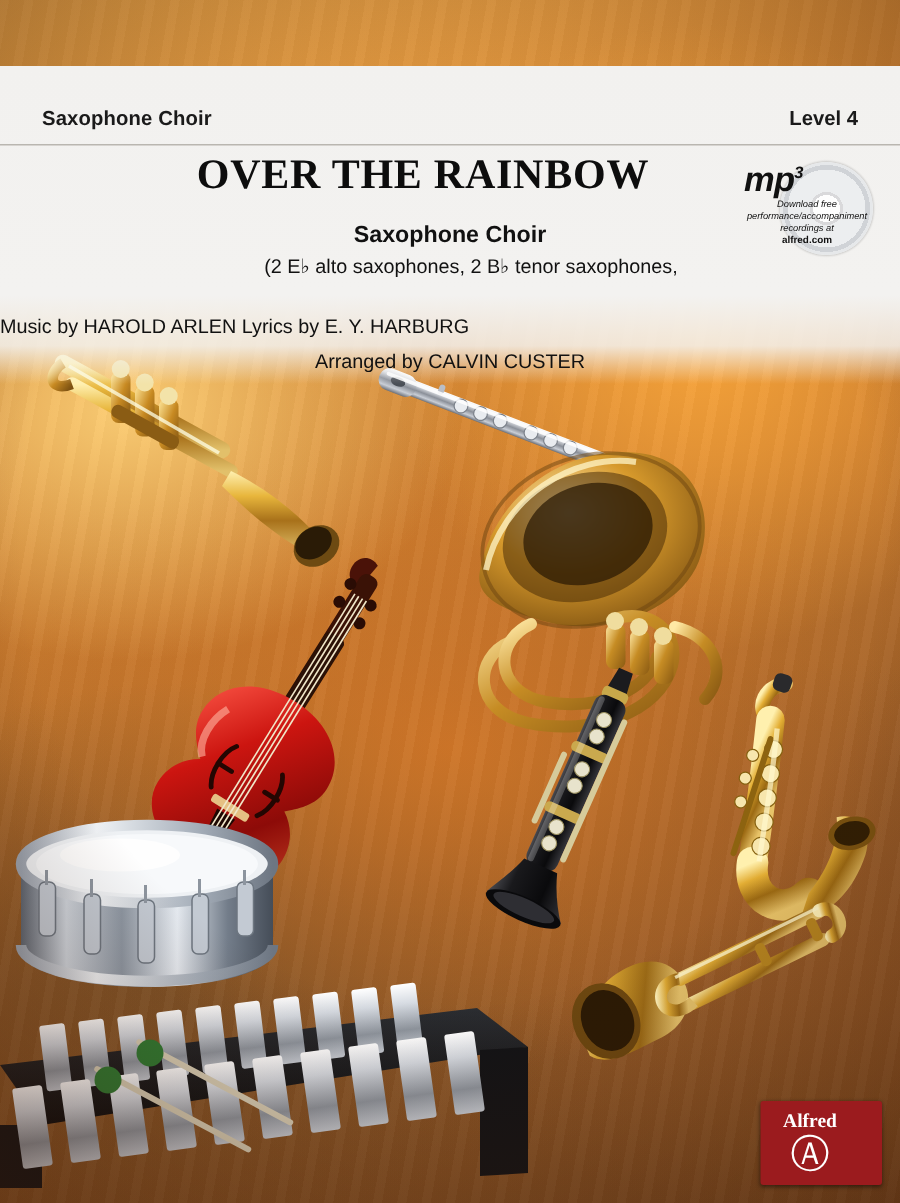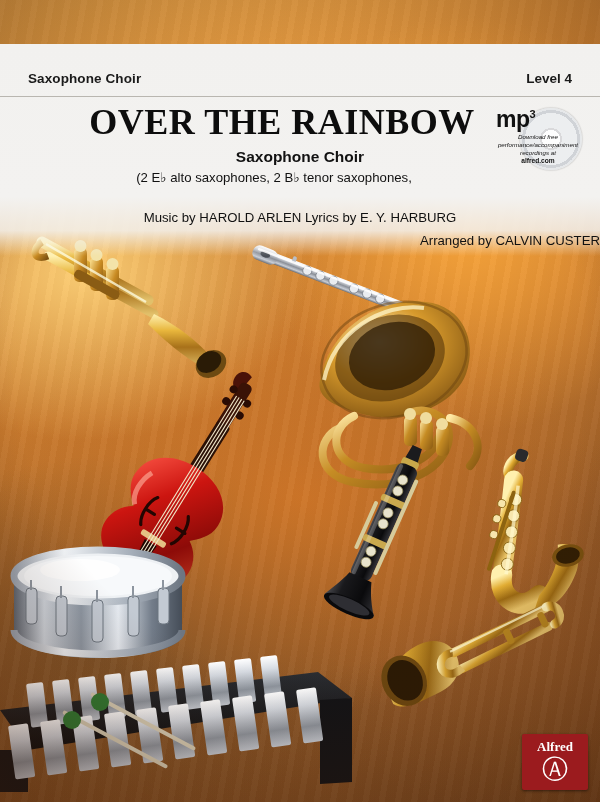--- a/index.html
+++ b/index.html
@@ -79,21 +79,21 @@
     color: #1a1a1a;
   }
 
   .title {
     position: absolute;
     left: 0;
     top: 57px;
     width: 564px;
     text-align: center;
     font-family: "Liberation Serif", serif;
-    font-size: 36px;
+    font-size: 28px;
     font-weight: bold;
     letter-spacing: 0.5px;
     color: #0d0d0d;
   }
   .subtitle {
     position: absolute;
     left: 0;
     top: 104px;
     width: 600px;
     text-align: center;
@@ -101,38 +101,38 @@
     font-weight: bold;
     color: #111;
   }
   .instr-line {
     position: absolute;
     left: 0;
     width: 548px;
     text-align: center;
     font-size: 13.2px;
     color: #111;
+    padding-left: 40px;
   }
   .instr-1 { top: 126px; }
   .instr-2 { top: 145px; }
   .credits {
     position: absolute;
     left: 0;
     top: 166px;
     width: 600px;
-    text-align: center;
     font-size: 13.2px;
     color: #111;
   }
   .arranger {
     position: absolute;
     left: 0;
     top: 189px;
     width: 600px;
-    text-align: right;
+    text-align: center;
     font-size: 13.2px;
     color: #111;
   }
 
   
   .mp3-badge {
     position: absolute;
     right: 14px;
     top: 62px;
     width: 96px;
@@ -150,20 +150,21 @@
       radial-gradient(circle at 50% 50%, #ffffff 0 9px, #d8d8da 9px 11px, #eceef0 11px 26px, #cfd2d6 26px 29px, #e6e8ea 29px 31px);
     box-shadow: 0 0 2px rgba(0,0,0,0.35);
     opacity: 0.95;
   }
   .mp3-word {
     position: absolute;
     left: 6px;
     top: 0px;
     font-size: 23px;
     font-weight: bold;
+    font-style: italic;
     color: #111;
     letter-spacing: -0.5px;
   }
   .mp3-word sup {
     font-size: 11px;
     vertical-align: super;
   }
   .mp3-sub {
     position: absolute;
     left: 0;
@@ -175,21 +176,21 @@
     text-align: center;
     font-style: italic;
   }
   .mp3-sub b { font-style: normal; font-weight: bold; font-size: 6.6px; }
 
   
   .alfred-logo {
     position: absolute;
     right: 12px;
     bottom: 12px;
-    width: 66px;
+    width: 81px;
     height: 56px;
     background: #9b1b1e;
     border-radius: 2px;
     box-shadow: 0 1px 3px rgba(0,0,0,0.5);
   }
   .alfred-name {
     position: absolute;
     left: 0; top: 5px;
     width: 66px;
     text-align: center;

